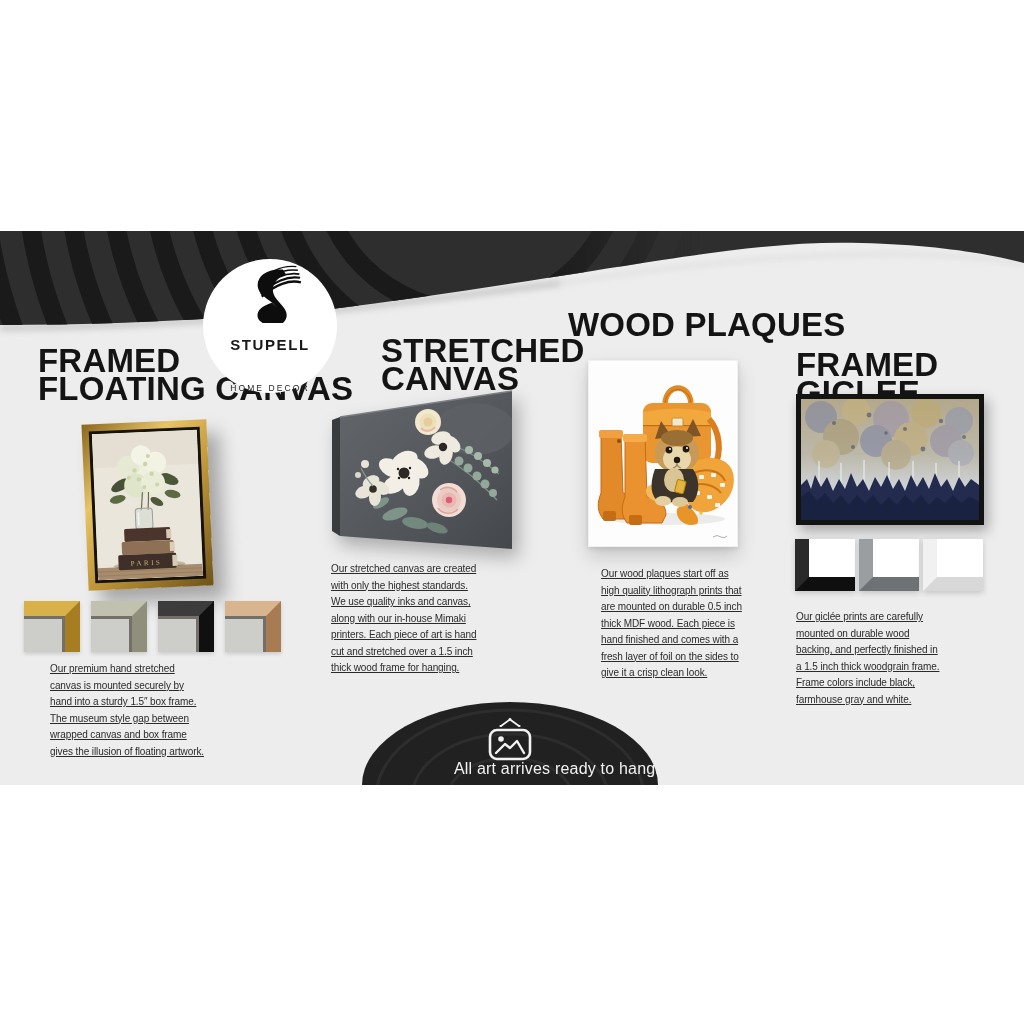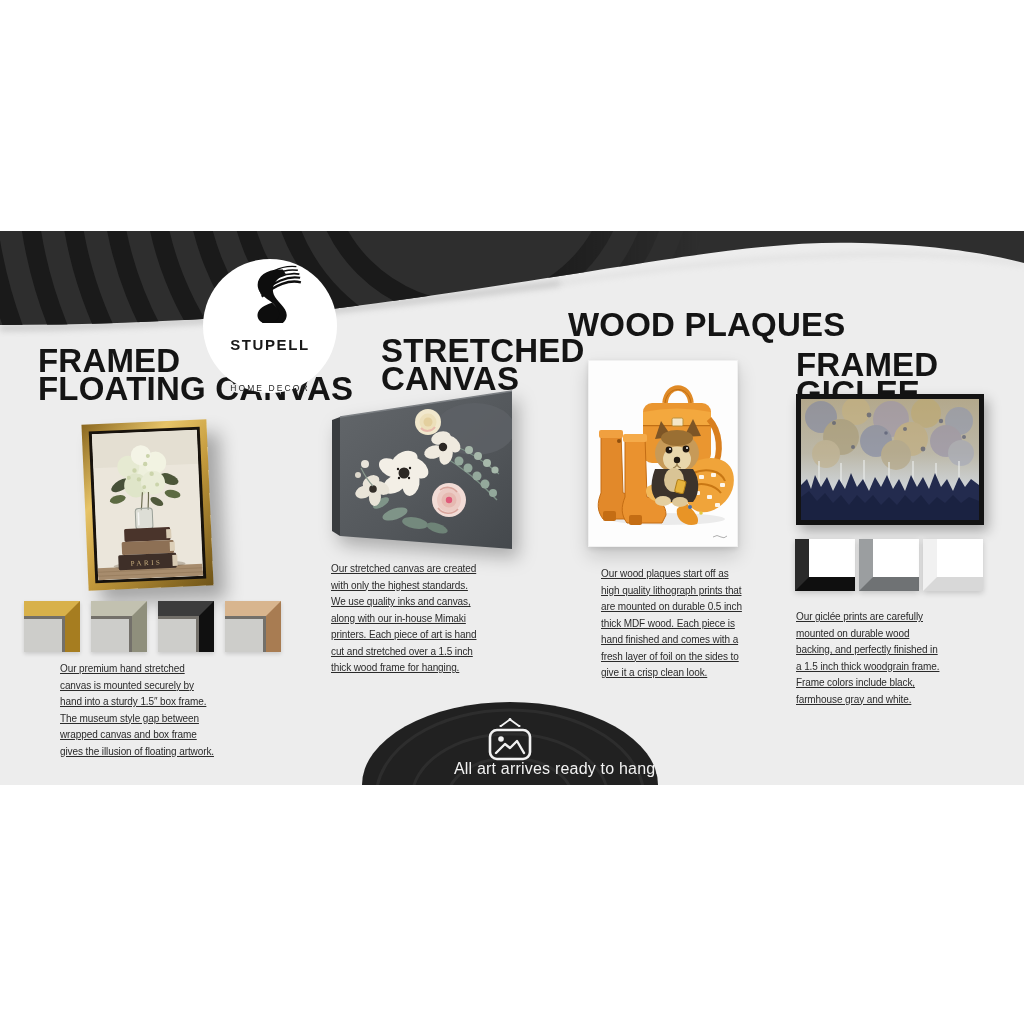--- a/index.html
+++ b/index.html
@@ -176,21 +176,21 @@
     </div>
   </div>
 
   <div class="sw-row1">
     <div class="sw1 gold"></div>
     <div class="sw1 pewter"></div>
     <div class="sw1 black"></div>
     <div class="sw1 bronze"></div>
   </div>
 
-  <div class="col-desc" style="left:60px;top:661px;">Our premium hand stretched
+  <div class="col-desc" style="left:50px;top:661px;">Our premium hand stretched
 canvas is mounted securely by
 hand into a sturdy 1.5″ box frame.
 The museum style gap between
 wrapped canvas and box frame
 gives the illusion of floating artwork.</div>
 
   <div class="col-title" style="left:381px;top:337px;">STRETCHED
 CANVAS</div>
 
   <svg class="abs" style="left:325px;top:384px;filter:drop-shadow(6px 9px 9px rgba(0,0,0,.28));" width="200" height="172" viewBox="0 0 200 172">

